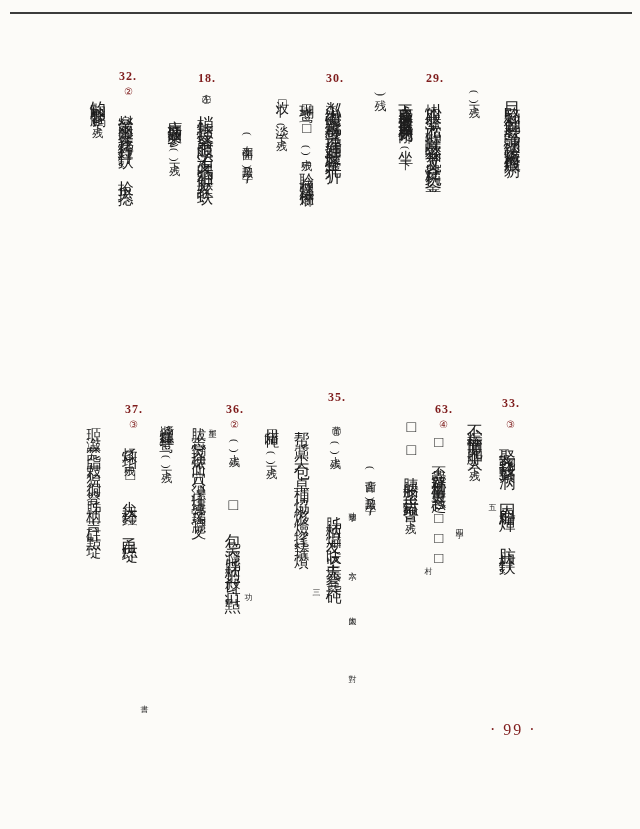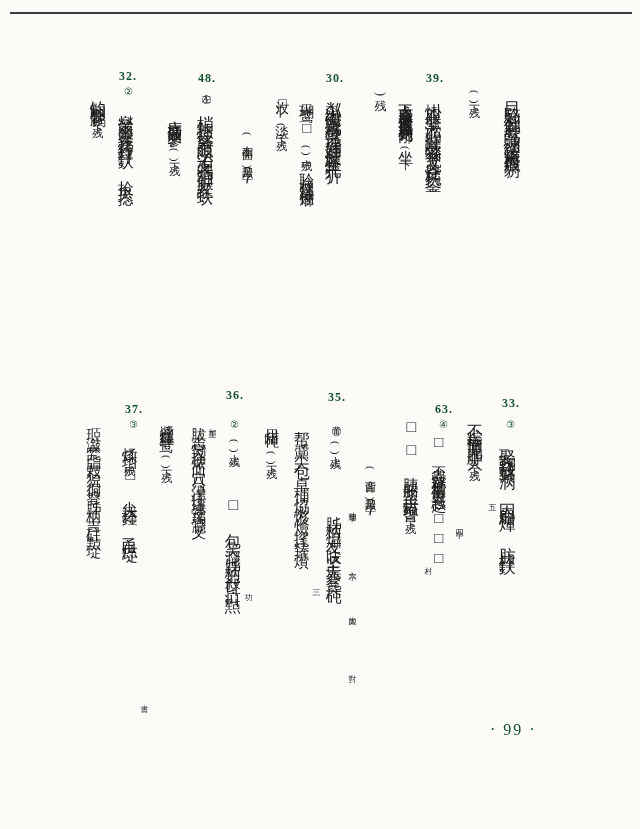--- a/index.html
+++ b/index.html
@@ -15,21 +15,21 @@
   .rule{
     position:absolute;top:12px;left:10px;width:622px;height:2px;
     background:#3c3c3c;
   }
   
   .v{
     position:absolute;
     writing-mode:vertical-rl;text-orientation:mixed;
     white-space:nowrap;line-height:1.05;color:#1c1c1c;
   }
-  .h{position:absolute;white-space:nowrap;color:#14532d;}
+  .h{position:absolute;white-space:nowrap;color:#7f1d1d;}
   .glyphs{font-size:16px;letter-spacing:5px;}
   .lab{font-size:11px;letter-spacing:2px;}
   .secno{font-size:12px;font-weight:bold;letter-spacing:1px;}
   .mark{font-size:9px;letter-spacing:1px;}
   .gloss{font-size:8px;color:#2a2a2a;letter-spacing:1px;}
   .endlab{font-size:11px;letter-spacing:2px;margin-top:6px;}
 
   
   .c-tail{left:503px;top:88px;font-size:17px;letter-spacing:5px;}
   .l-tail{left:468px;top:90px;}
@@ -69,21 +69,21 @@
   .m35{left:331px;top:419px;}
   .l35top{left:329px;top:441px;}
   .c35a{left:325px;top:503px;font-size:16px;letter-spacing:8px;}
   .c35b{left:293px;top:419px;font-size:16px;letter-spacing:11px;}
   .c35c{left:263px;top:417px;font-size:15px;letter-spacing:4px;}
   .g-gonglianzi{left:347px;top:505px;}
   .g-liuzi{left:347px;top:565px;}
   .g-taishi{left:347px;top:610px;}
   .g-dui{left:347px;top:668px;}
   .g-san{left:311px;top:583px;}
-  .n36{left:226px;top:388px;}
+  .n36{left:226px;top:402px;}
   .m36{left:230px;top:419px;font-size:10px;}
   .l36top{left:228px;top:439px;}
   .c36a{left:224px;top:496px;font-size:16px;letter-spacing:8px;}
   .c36b{left:190px;top:416px;font-size:15px;letter-spacing:7px;}
   .c36c{left:158px;top:413px;font-size:15px;letter-spacing:4px;}
   .g-junwang{left:207px;top:423px;}
   .g-gong36{left:243px;top:586px;}
   .n37{left:125px;top:402px;}
   .m37{left:129px;top:419px;font-size:10px;}
   .c37a{left:121px;top:435px;font-size:16px;letter-spacing:5px;}
@@ -95,39 +95,39 @@
 </head>
 <body>
 
 <div class="scan-page">
 
   <div class="rule"></div>
 
   <div class="v c-tail glyphs">目愍利翌脌䴕鵌泏鍐㷿䊈般貈□</div>
   <div class="v lab l-tail">(下残)</div>
 
-  <div class="h secno n29">39.</div>
+  <div class="h secno n29">29.</div>
   <div class="v c29a glyphs">烞服辇淞㺿聟酦㺁梵叉㸑㭠銐</div>
   <div class="v c29b glyphs">
     <span>乤吉坚服簦臂毯羽兂脎粉兂钓邴□坐</span><span class="endlab">(下</span>
   </div>
   <div class="v l29b">残)</div>
 
   <div class="h secno n30">30.</div>
   <div class="v c30a glyphs">粼出爩㻃秭劈㴕㻞㛼趏㷾圣扎㹞</div>
   <div class="v c30b">
     <span>瑚鹭□□</span><span class="mid">(中残)</span><span>聆叔㷵㵄㮔㸅</span>
   </div>
   <div class="v c30c">
     <span>㳊丬□淡</span><span class="endlab">(下残)</span>
   </div>
 
   <div class="v lab l-leftface">(左側面：契丹小字)</div>
 
-  <div class="h secno n31">48.</div>
+  <div class="h secno n31">18.</div>
   <div class="v mark m31">左①</div>
   <div class="v c31a glyphs">梢憝㤦䋈艔㖽㳓支㬂㹮觖㒸蚨</div>
   <div class="v c31b">
     <span>庋痈敆甮嵾□</span><span class="endlab">(下残)</span>
   </div>
 
   <div class="h secno n32">32.</div>
   <div class="h mark m32">②</div>
   <div class="v c32a glyphs">燮㸚雨爨凭烤鍂打釱□捡㞤捴</div>
   <div class="v c32b">

